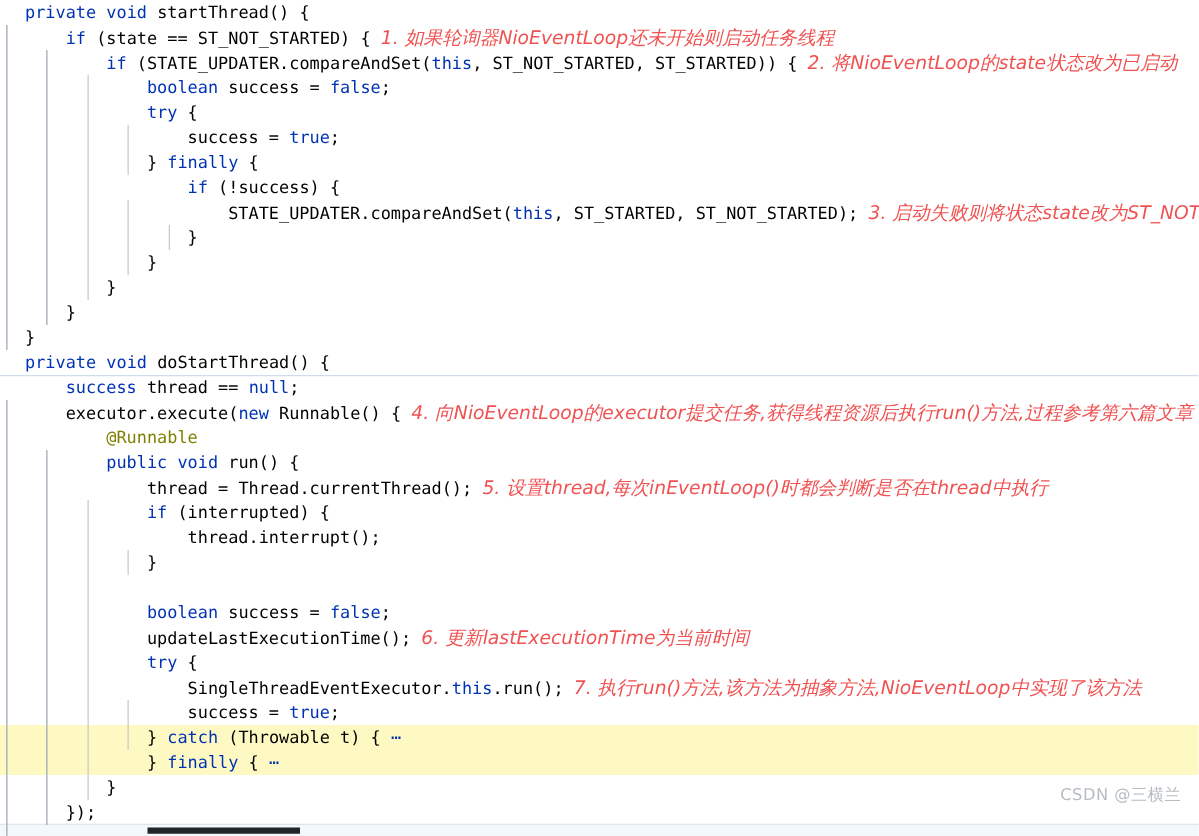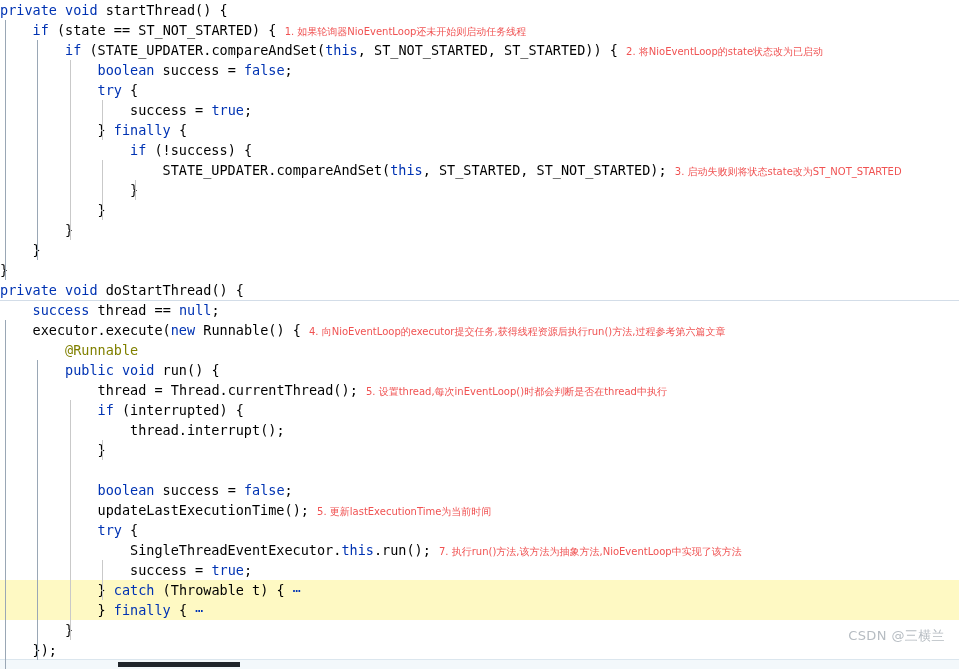--- a/index.html
+++ b/index.html
@@ -26,35 +26,36 @@
     width: 959px;
   }
   .line {
     position: relative;
     height: 20px;
     line-height: 20px;
     white-space: pre;
     font-family: "DejaVu Sans Mono", "Liberation Mono", monospace;
     font-size: 13.5px;
     color: #000000;
-    padding-left: 0;
+    padding-left: 20px;
     box-sizing: border-box;
   }
   .line.hl {
     background: #fef9c3;
   }
   
   .kw   { color: #0033b3; }       
   .lit  { color: #0033b3; }       
   .plain{ color: #000000; }
   .ann  { color: #808000; }
   .cmt-zh {
     font-family: "DejaVu Sans", "Liberation Sans", sans-serif;
-    font-size: 10px;
+    font-size: 15px;
     color: #f05252;
+    font-style: italic;
   }
   .fold {
     color: #0033b3;
     letter-spacing: 1px;
   }
   
   .guide {
     position: absolute;
     width: 1px;
     background: #c9c9c9;
@@ -119,21 +120,21 @@
       <div class="line"><span class="plain">    </span><span class="kw">success</span><span class="plain"> </span><span class="plain">thread</span><span class="plain"> </span><span class="plain">=</span><span class="plain">=</span><span class="plain"> </span><span class="lit">null</span><span class="plain">;</span></div>
       <div class="line"><span class="plain">    </span><span class="plain">executor</span><span class="plain">.</span><span class="plain">execute</span><span class="plain">(</span><span class="kw">new</span><span class="plain"> </span><span class="plain">Runnable</span><span class="plain">(</span><span class="plain">)</span><span class="plain"> </span><span class="plain">{</span><span class="plain"> </span><span class="cmt-zh">4. 向NioEventLoop的executor提交任务,获得线程资源后执行run()方法,过程参考第六篇文章</span></div>
       <div class="line"><span class="plain">        </span><span class="ann">@Runnable</span></div>
       <div class="line"><span class="plain">        </span><span class="kw">public</span><span class="plain"> </span><span class="kw">void</span><span class="plain"> </span><span class="plain">run</span><span class="plain">(</span><span class="plain">)</span><span class="plain"> </span><span class="plain">{</span></div>
       <div class="line"><span class="plain">            </span><span class="plain">thread</span><span class="plain"> </span><span class="plain">=</span><span class="plain"> </span><span class="plain">Thread</span><span class="plain">.</span><span class="plain">currentThread</span><span class="plain">(</span><span class="plain">)</span><span class="plain">;</span><span class="plain"> </span><span class="cmt-zh">5. 设置thread,每次inEventLoop()时都会判断是否在thread中执行</span></div>
       <div class="line"><span class="plain">            </span><span class="kw">if</span><span class="plain"> </span><span class="plain">(</span><span class="plain">interrupted</span><span class="plain">)</span><span class="plain"> </span><span class="plain">{</span></div>
       <div class="line"><span class="plain">                </span><span class="plain">thread</span><span class="plain">.</span><span class="plain">interrupt</span><span class="plain">(</span><span class="plain">)</span><span class="plain">;</span></div>
       <div class="line"><span class="plain">            </span><span class="plain">}</span></div>
       <div class="line"><span class="plain"></span></div>
       <div class="line"><span class="plain">            </span><span class="kw">boolean</span><span class="plain"> </span><span class="plain">success</span><span class="plain"> </span><span class="plain">=</span><span class="plain"> </span><span class="lit">false</span><span class="plain">;</span></div>
-      <div class="line"><span class="plain">            </span><span class="plain">updateLastExecutionTime</span><span class="plain">(</span><span class="plain">)</span><span class="plain">;</span><span class="plain"> </span><span class="cmt-zh">5. 更新lastExecutionTime为当前时间</span></div>
+      <div class="line"><span class="plain">            </span><span class="plain">updateLastExecutionTime</span><span class="plain">(</span><span class="plain">)</span><span class="plain">;</span><span class="plain"> </span><span class="cmt-zh">6. 更新lastExecutionTime为当前时间</span></div>
       <div class="line"><span class="plain">            </span><span class="kw">try</span><span class="plain"> </span><span class="plain">{</span></div>
       <div class="line"><span class="plain">                </span><span class="plain">SingleThreadEventExecutor</span><span class="plain">.</span><span class="lit">this</span><span class="plain">.</span><span class="plain">run</span><span class="plain">(</span><span class="plain">)</span><span class="plain">;</span><span class="plain"> </span><span class="cmt-zh">7. 执行run()方法,该方法为抽象方法,NioEventLoop中实现了该方法</span></div>
       <div class="line"><span class="plain">                </span><span class="plain">success</span><span class="plain"> </span><span class="plain">=</span><span class="plain"> </span><span class="lit">true</span><span class="plain">;</span></div>
       <div class="line hl"><span class="plain">            </span><span class="plain">}</span><span class="plain"> </span><span class="kw">catch</span><span class="plain"> </span><span class="plain">(</span><span class="plain">Throwable</span><span class="plain"> </span><span class="plain">t</span><span class="plain">)</span><span class="plain"> </span><span class="plain">{</span><span class="plain"> </span><span class="fold">⋯</span></div>
       <div class="line hl"><span class="plain">            </span><span class="plain">}</span><span class="plain"> </span><span class="kw">finally</span><span class="plain"> </span><span class="plain">{</span><span class="plain"> </span><span class="fold">⋯</span></div>
       <div class="line"><span class="plain">        </span><span class="plain">}</span></div>
       <div class="line"><span class="plain">    </span><span class="plain">}</span><span class="plain">)</span><span class="plain">;</span></div>
     </div>
 
   <div class="hscroll-track" style="top: 659px;">

